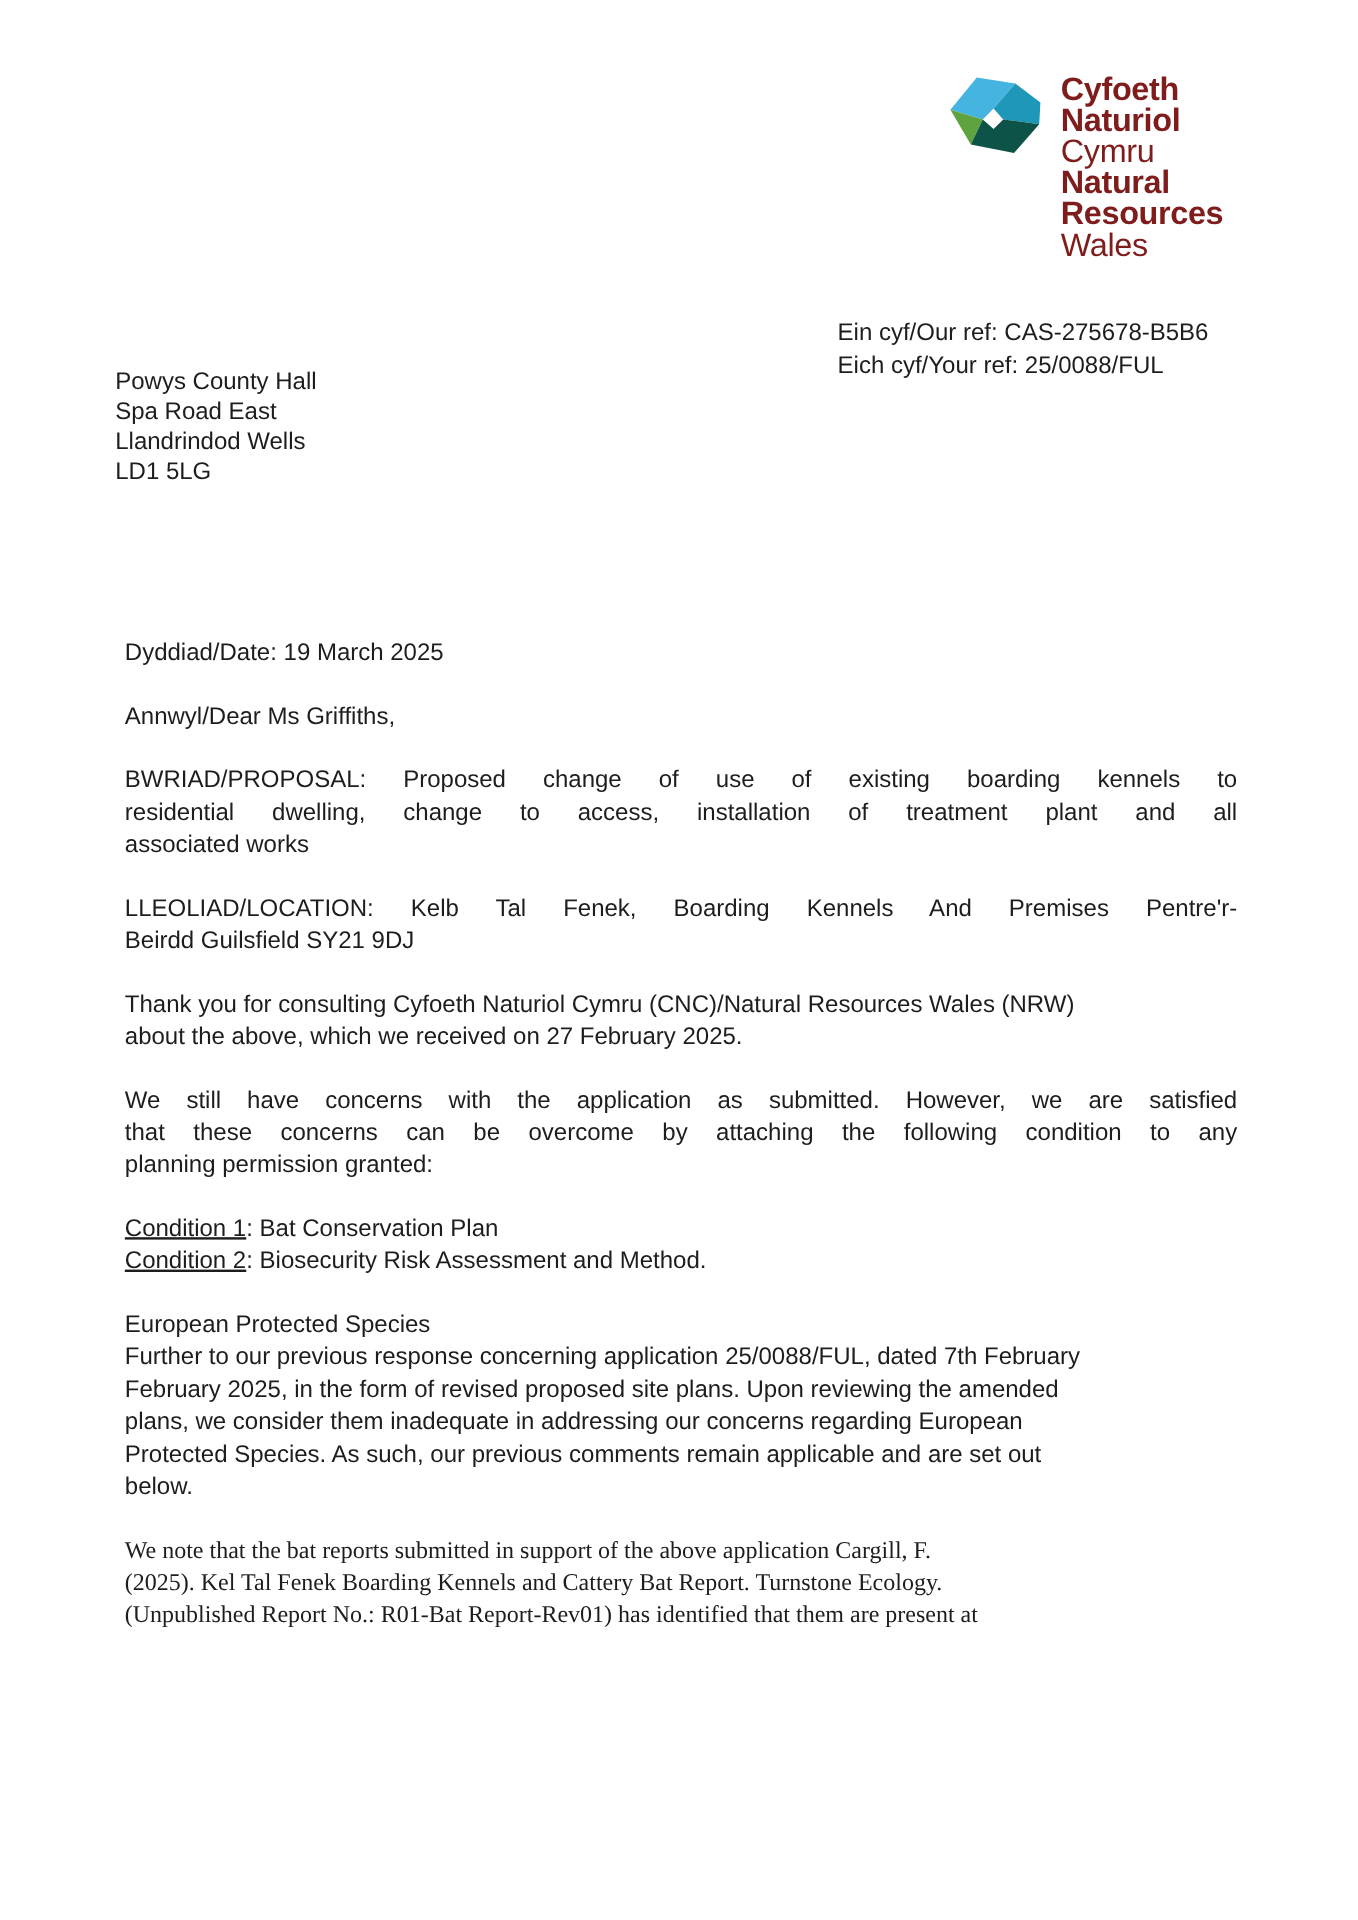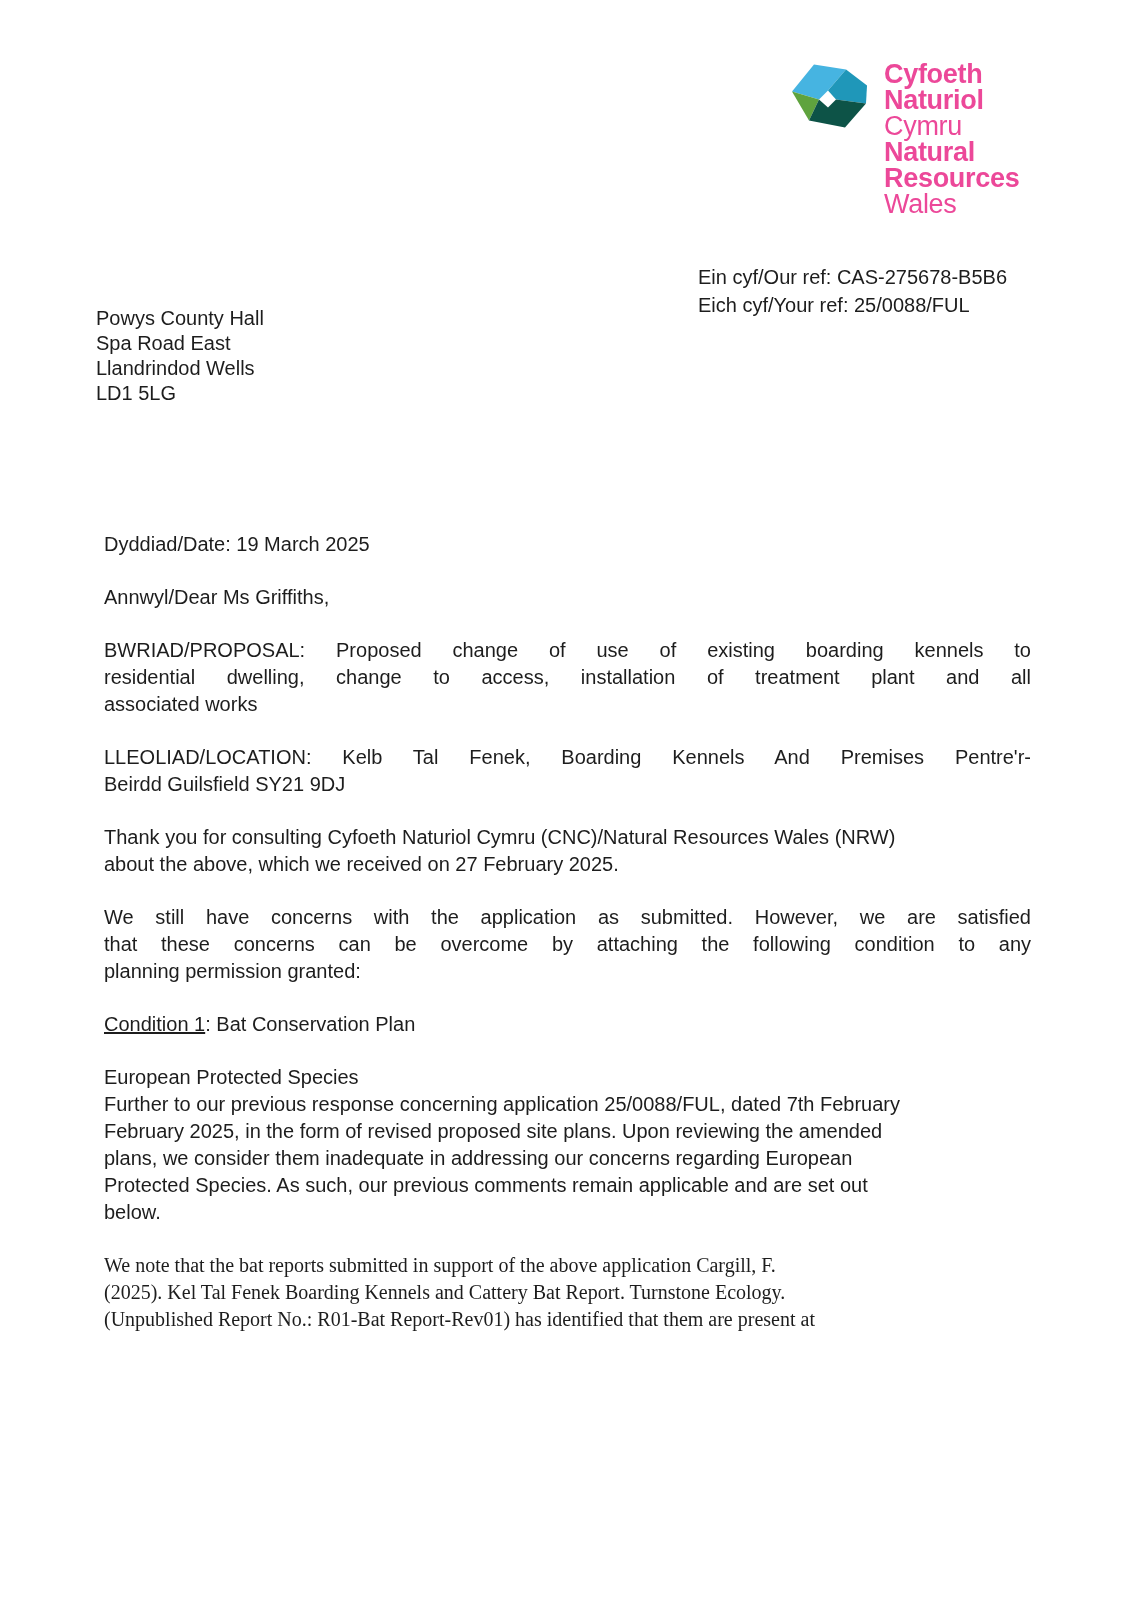--- a/index.html
+++ b/index.html
@@ -7,21 +7,21 @@
     position:relative;
     width:1132px;height:1600px;
     background:#ffffff;
     font-family:"Liberation Sans", sans-serif;
     color:#1d1d1d;
     overflow:hidden;
   }
   
   .logo{position:absolute;left:790px;top:58px;display:flex;gap:14px;align-items:flex-start;}
   .logo-hex{width:80px;height:76px;flex:0 0 auto;}
-  .logo-text{font-size:27px;line-height:26px;color:#ec4899;letter-spacing:-0.3px;margin-top:3px;}
+  .logo-text{font-size:27px;line-height:26px;color:#7f1d1d;letter-spacing:-0.3px;margin-top:3px;}
   .logo-text .b{font-weight:bold;}
   
   .refs{position:absolute;left:698px;top:246px;font-size:20px;line-height:28px;margin-top:17px;}
   
   .addr{position:absolute;left:96px;top:306px;font-size:20px;line-height:25px;}
   
   .body-text{position:absolute;left:104px;top:531px;width:927px;font-size:20px;line-height:27px;}
   .para{margin:0 0 26px 0;}
   .para:last-child{margin-bottom:0;font-family:Liberation Serif, serif;}
   
@@ -88,20 +88,23 @@
     <div class="para j">
         <div class="ln">We still have concerns with the application as submitted. However, we are satisfied</div>
         <div class="ln">that these concerns can be overcome by attaching the following condition to any</div>
         <div class="ln">planning permission granted:</div>
       </div>
 
     <div class="para">
       <div class="ln">
         <span class="u">Condition 1</span><span>: Bat Conservation Plan</span>
       </div>
+      <div class="ln">
+        <span class="u">Condition 2</span><span>: Biosecurity Risk Assessment and Method.</span>
+      </div>
     </div>
 
 
     <div class="para">
       <div>European Protected Species</div>
       <div>
           <div class="ln">Further to our previous response concerning application 25/0088/FUL, dated 7th February</div>
           <div class="ln">February 2025, in the form of revised proposed site plans. Upon reviewing the amended</div>
           <div class="ln">plans, we consider them inadequate in addressing our concerns regarding European</div>
           <div class="ln">Protected Species. As such, our previous comments remain applicable and are set out</div>

